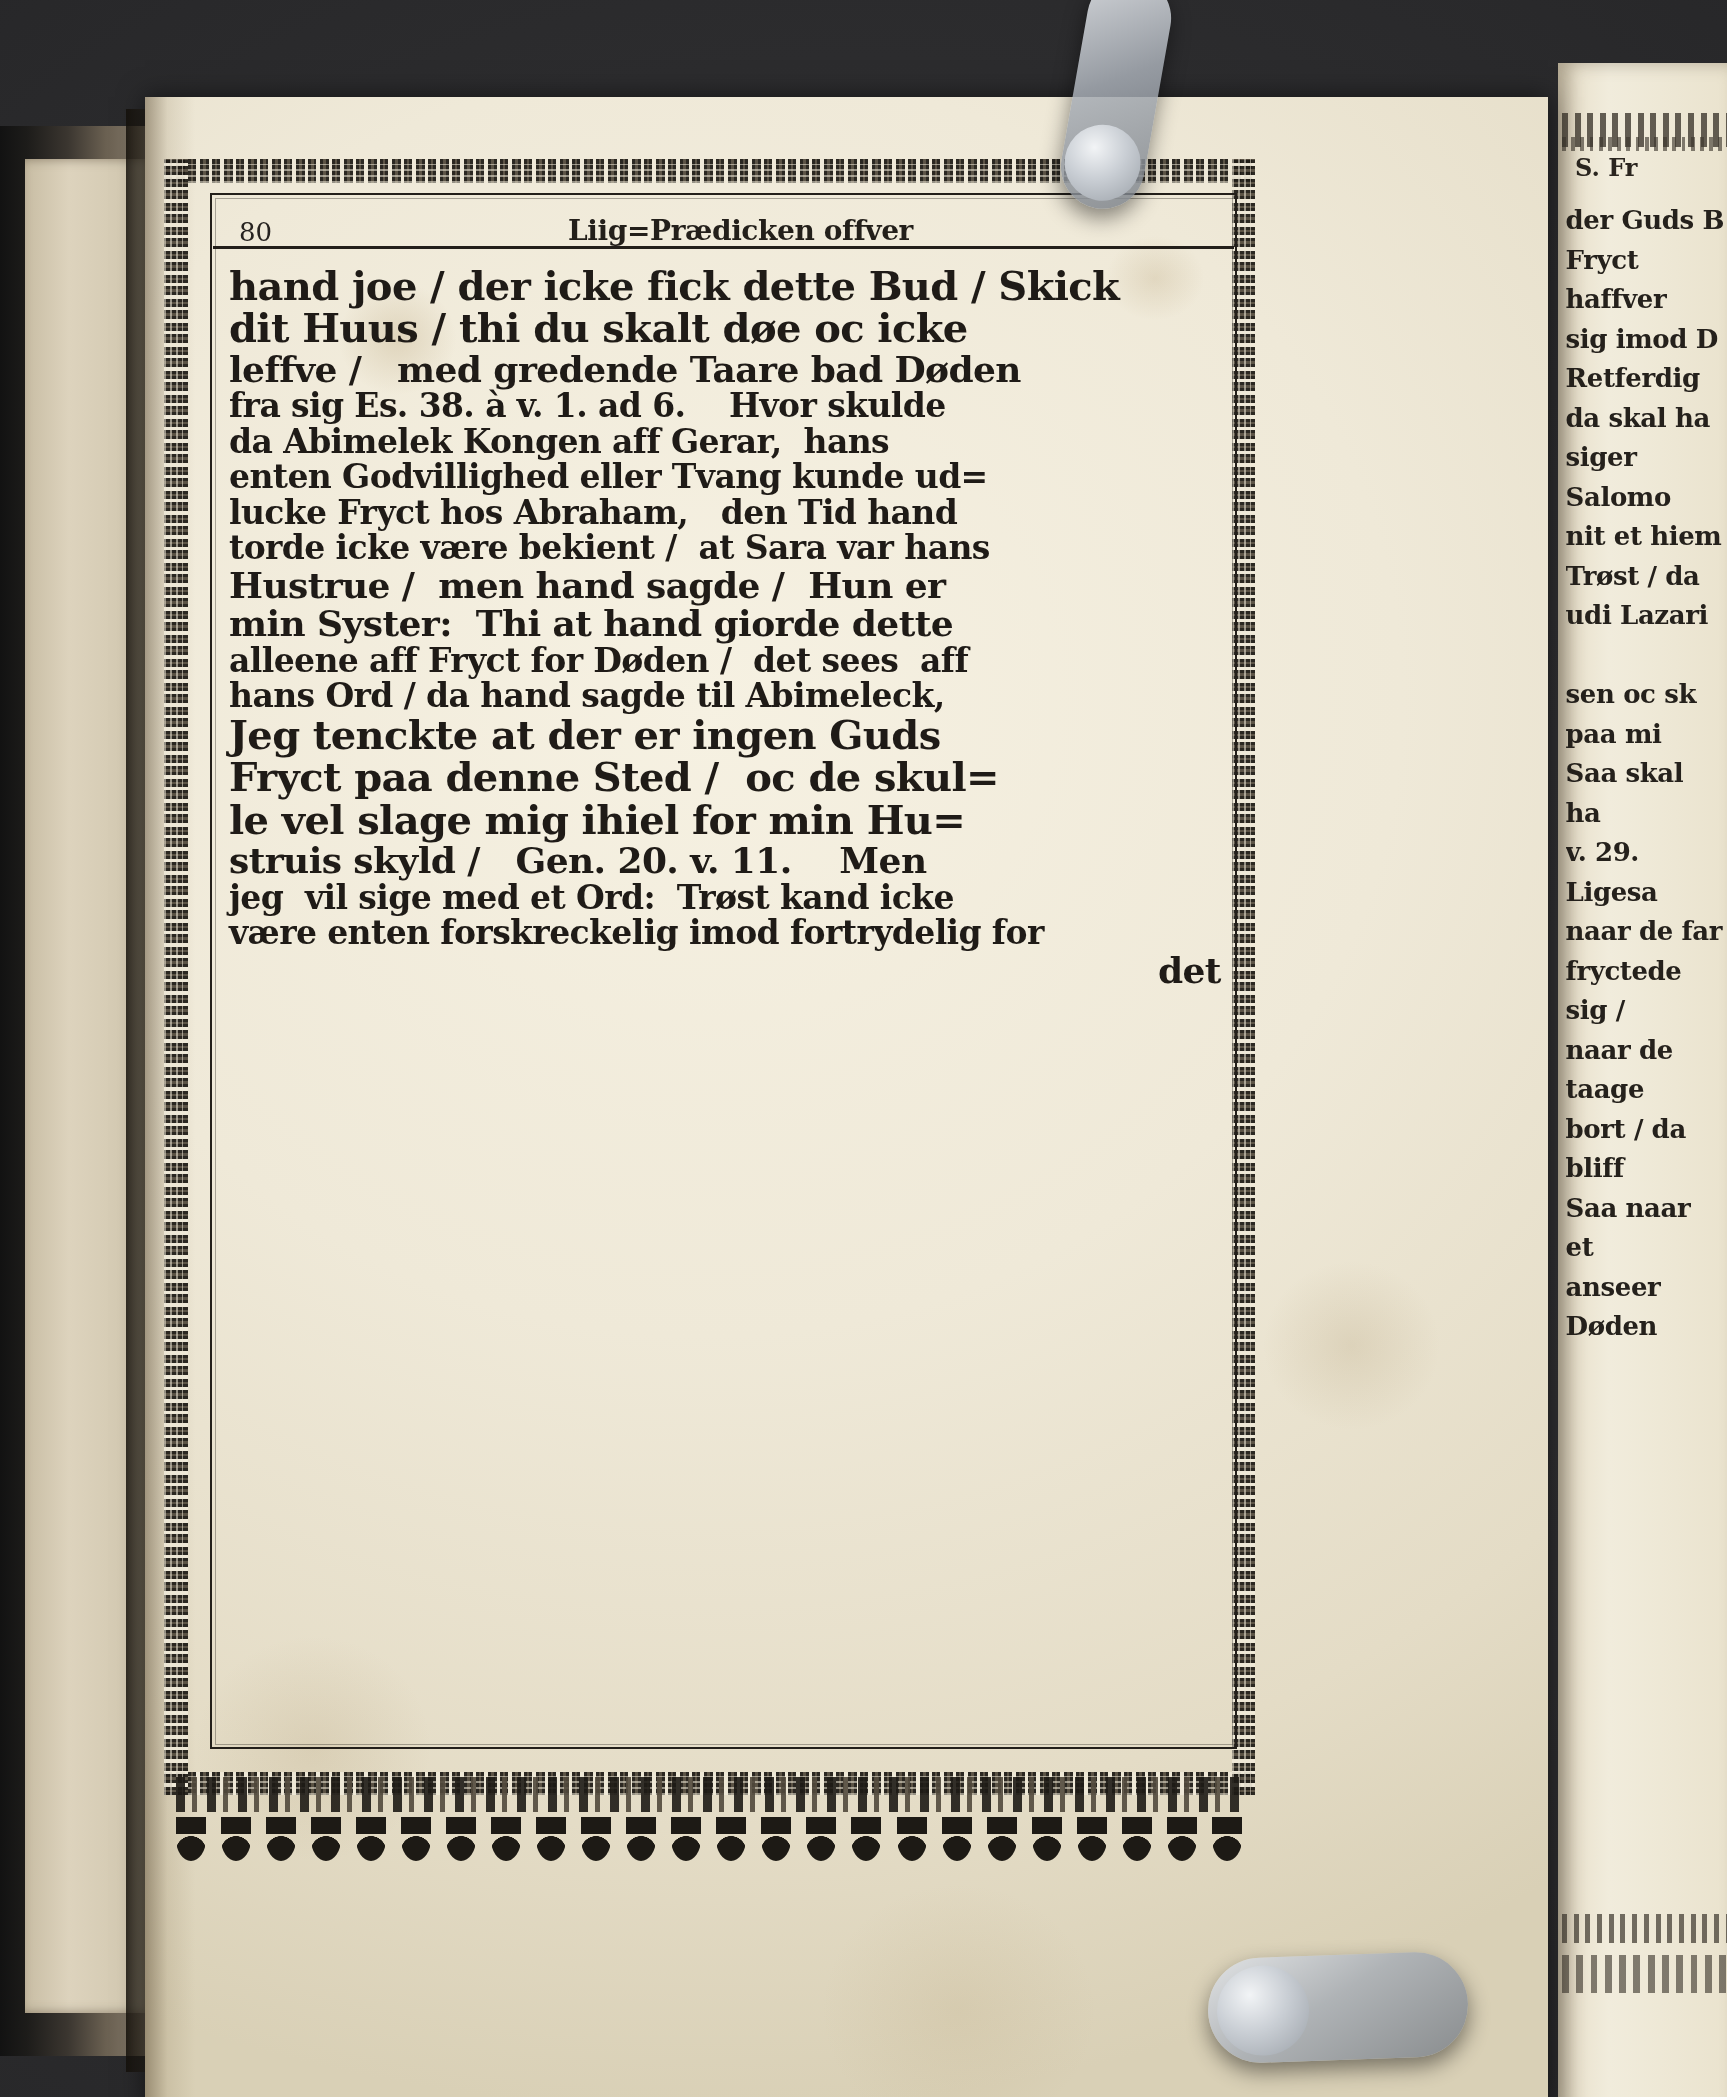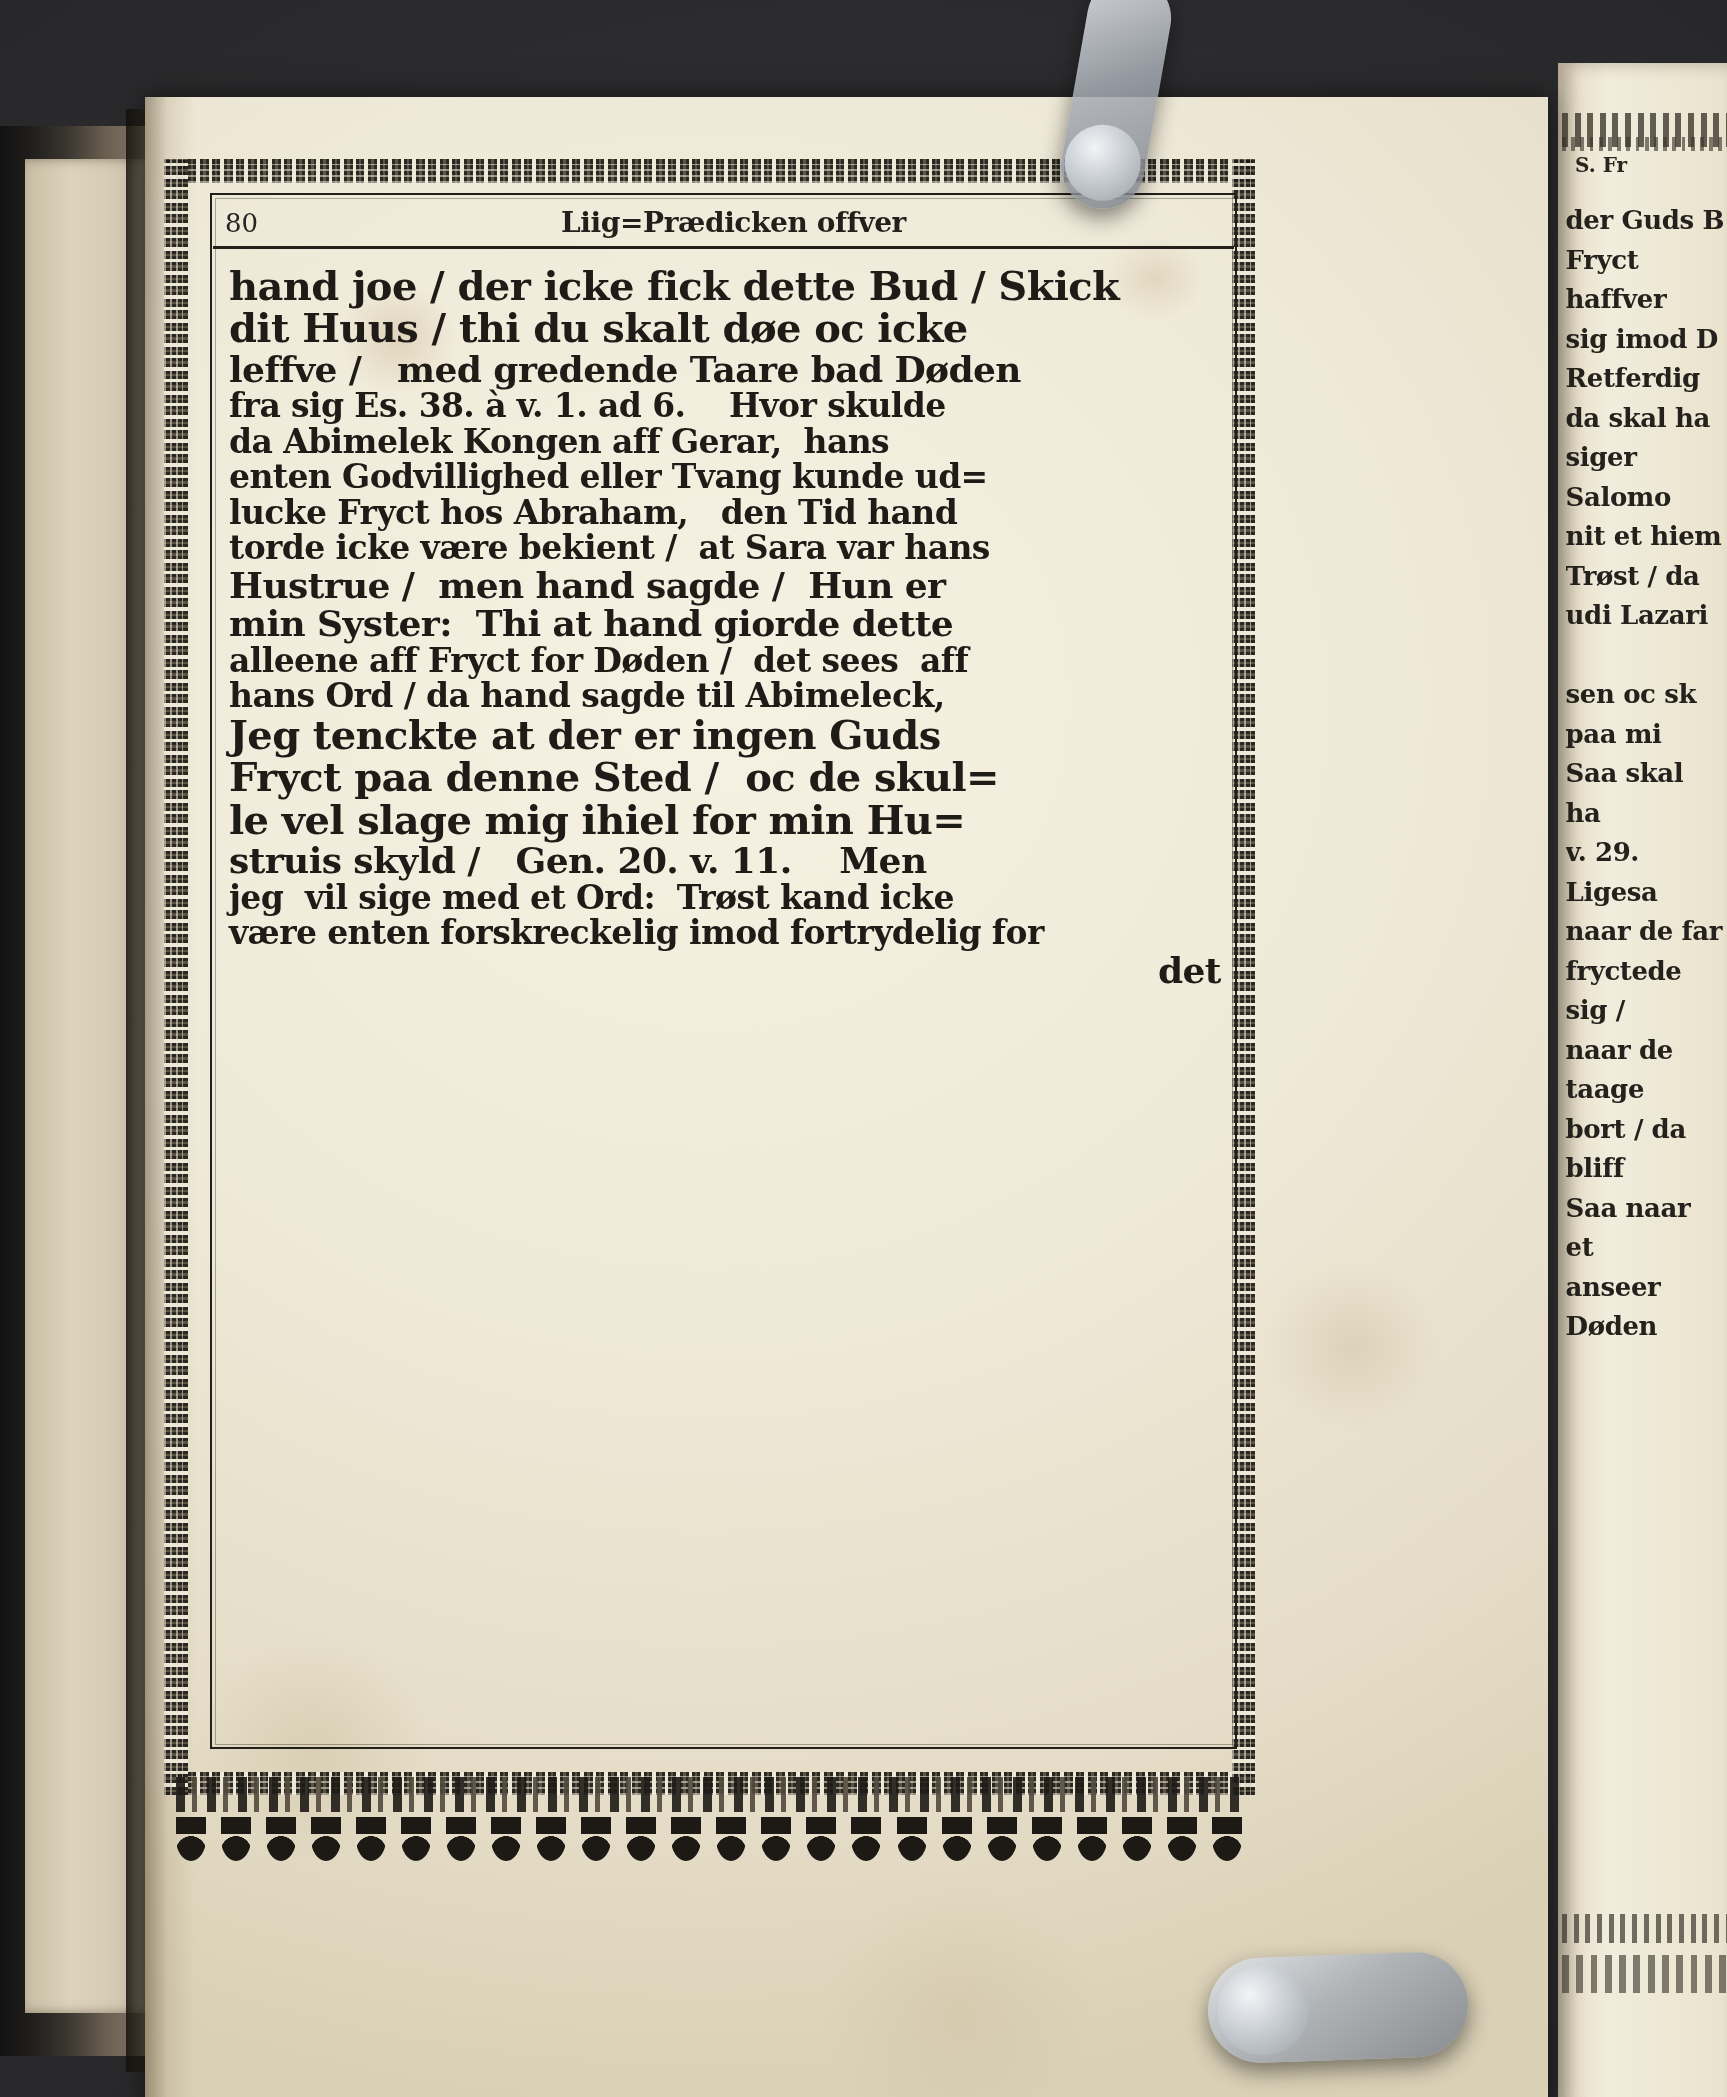--- a/index.html
+++ b/index.html
@@ -96,21 +96,21 @@
     font-size: 26px;
     line-height: 1.52;
     font-family: "DejaVu Serif", serif;
     font-weight: 700;
     letter-spacing: -0.4px;
     overflow: hidden;
     white-space: pre-line;
   }
   .np-header {
     position:absolute; left: 17px; top: 90px; right: 0;
-    font-size: 20px; font-weight:700; color:#2a251f;
+    font-size: 24px; font-weight:700; color:#2a251f;
   }
   .np-orn-top {
     position:absolute; left:4.2px; right:0; top:50px; height:34px;
     background:
       repeating-linear-gradient(90deg, #3a342b 0 5.9px, rgba(0,0,0,0) 5.9px 12.6px);
     opacity:.78;
   }
   .np-orn-top2 {
     position:absolute; left:4.2px; right:0; top:74px; height:14.3px;
     background: repeating-linear-gradient(90deg, #3a342b 0 3.8px, rgba(0,0,0,0) 3.8px 9.2px);
@@ -195,26 +195,26 @@
   .rule-box-inner {
     position:absolute;
     left: 2.5px; right: 2.5px; top: 2.5px; bottom: 2.5px;
     border: 0.8px solid #231f1a;
     opacity:.35;
   }
 
   
   .head-row {
     position: absolute;
-    left: 50px;
+    left: 64px;
     top: 39px;
     right: 22px;
     height: 49px;
     display: flex;
-    align-items: center;
+    align-items: flex-end;
   }
   .folio {
     font-family: "DejaVu Serif", serif;
     font-size: 26px;
     color: #272320;
     width: 76px;
     padding-left: 11px;
   }
   .running-head {
     flex: 1;

